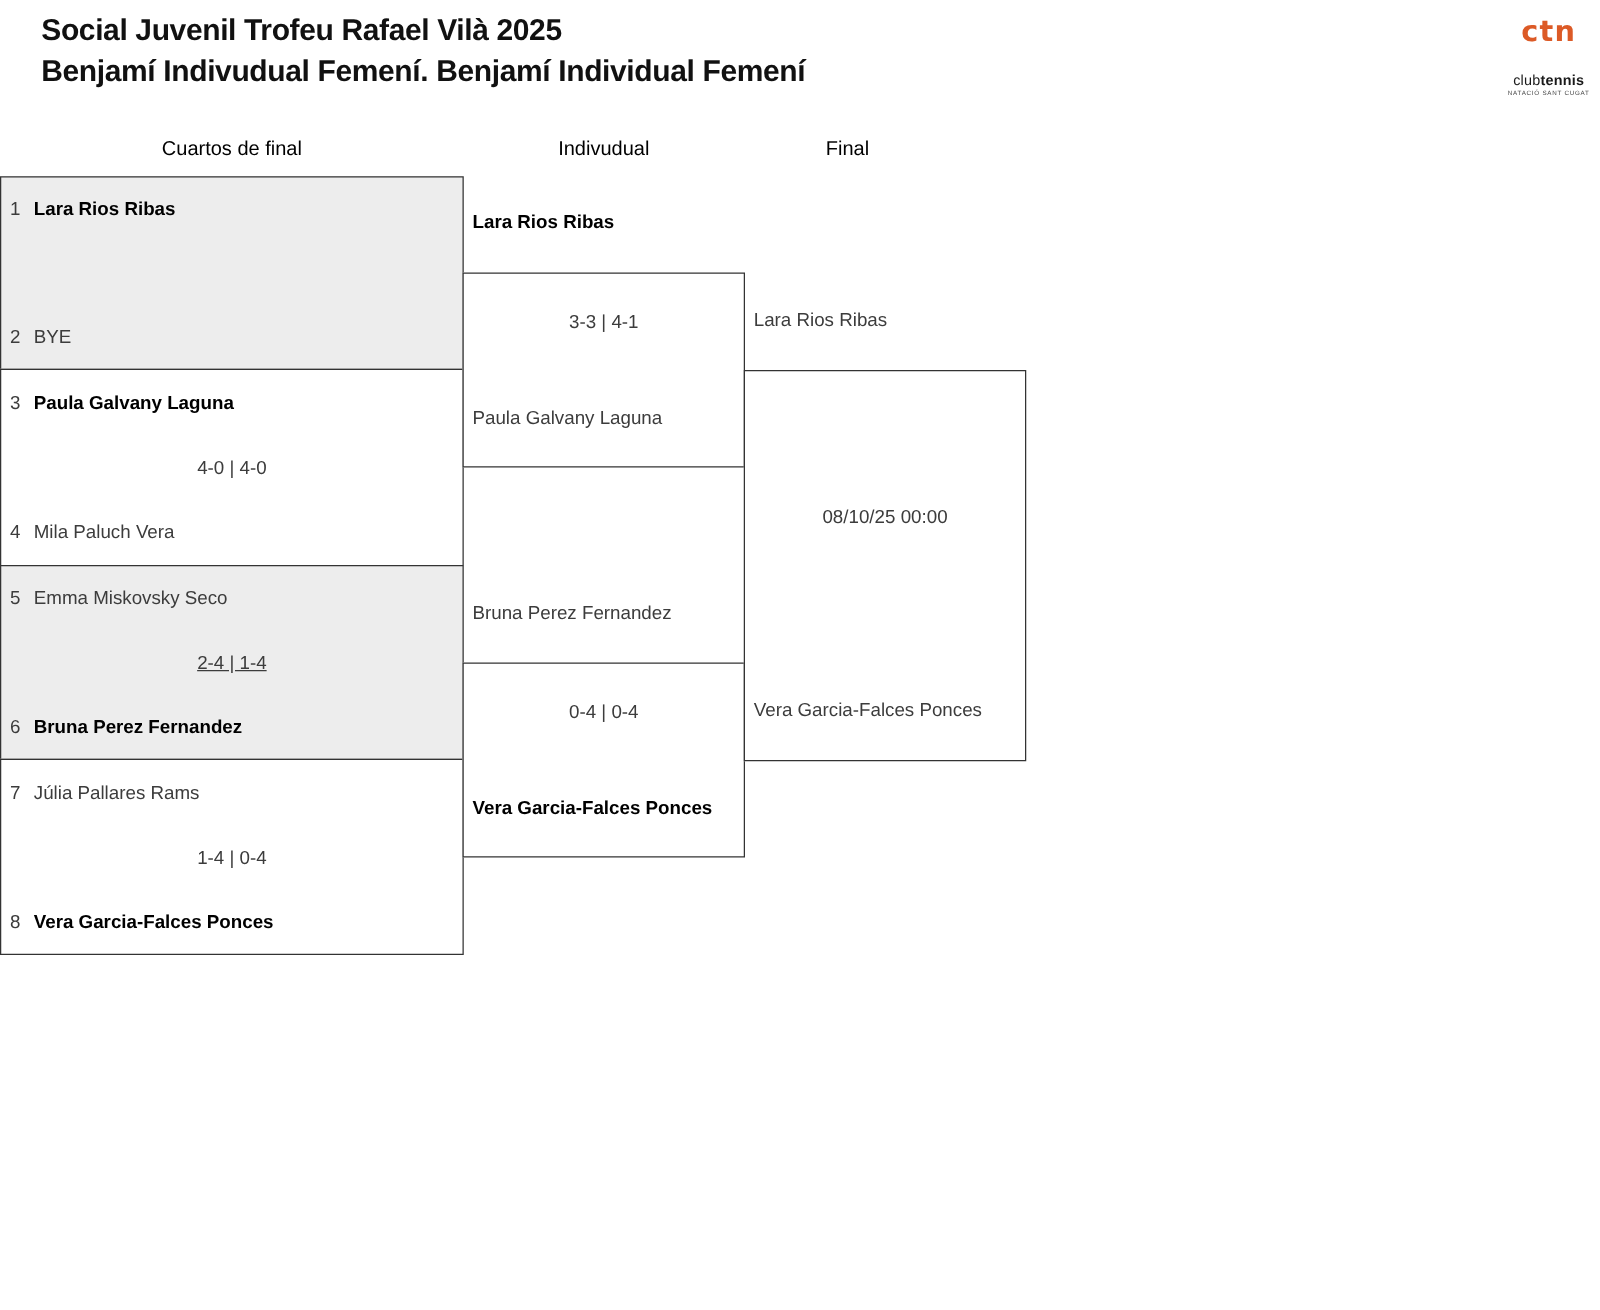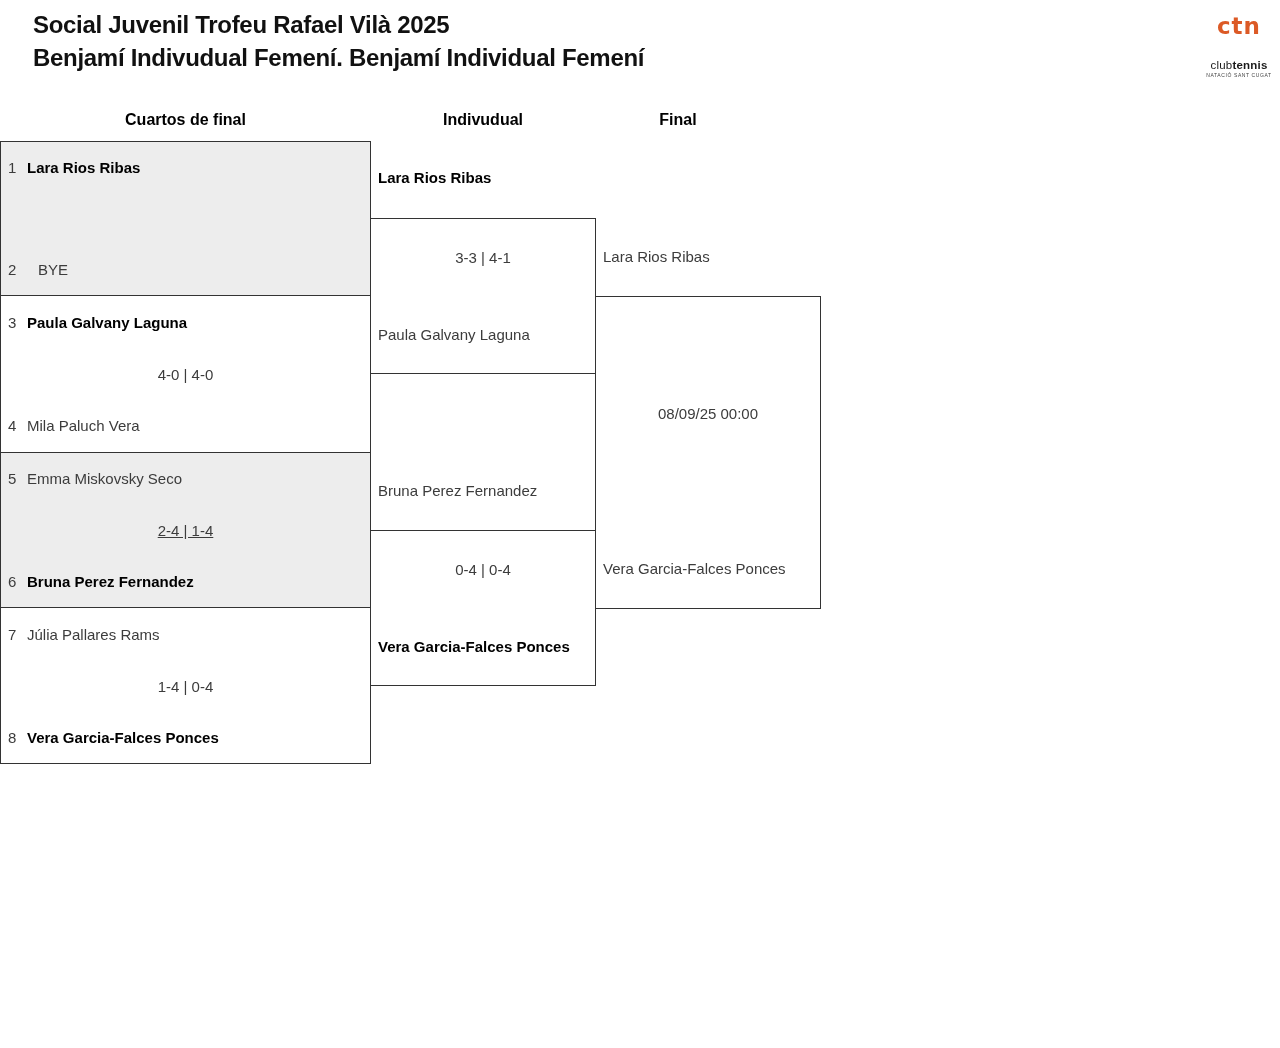--- a/index.html
+++ b/index.html
@@ -61,21 +61,21 @@
     line-height: 7px;
     white-space: nowrap;
   }
 
   
   .round-header {
     position: absolute;
     top: 110px;
     height: 20px;
     font-size: 16px;
-    font-weight: 700;
+    font-weight: 400;
     text-align: center;
     line-height: 20px;
     color: #000;
   }
 
   .match-box {
     position: absolute;
     border: 1px solid #333;
     box-sizing: border-box;
     background: #ffffff;
@@ -114,21 +114,21 @@
 <div class="round-header" style="left:565px; width:226px;">Final</div>
 
 <div class="match-box shaded" style="left:0; top:141px; width:371px; height:155px;"></div>
 <div class="match-box" style="left:0; top:295px; width:371px; height:158px;"></div>
 <div class="match-box shaded" style="left:0; top:452px; width:371px; height:156px;"></div>
 <div class="match-box" style="left:0; top:607px; width:371px; height:157px;"></div>
 
 <div class="seed" style="left:8px; top:158px;">1</div>
 <div class="pname winner" style="left:27px; top:158px;">Lara Rios Ribas</div>
 <div class="seed" style="left:8px; top:260px;">2</div>
-<div class="pname" style="left:38px; top:260px;">BYE</div>
+<div class="pname" style="left:27px; top:260px;">BYE</div>
 
 <div class="seed" style="left:8px; top:313px;">3</div>
 <div class="pname winner" style="left:27px; top:313px;">Paula Galvany Laguna</div>
 <div class="score" style="left:0; width:371px; top:365px;">4-0 | 4-0</div>
 <div class="seed" style="left:8px; top:416px;">4</div>
 <div class="pname" style="left:27px; top:416px;">Mila Paluch Vera</div>
 
 <div class="seed" style="left:8px; top:469px;">5</div>
 <div class="pname" style="left:27px; top:469px;">Emma Miskovsky Seco</div>
 <div class="score" style="left:0; width:371px; top:521px;text-decoration:underline;">2-4 | 1-4</div>
@@ -148,14 +148,14 @@
 <div class="score" style="left:370px; width:226px; top:248px;">3-3 | 4-1</div>
 <div class="pname" style="left:378px; top:325px;">Paula Galvany Laguna</div>
 
 <div class="pname" style="left:378px; top:481px;">Bruna Perez Fernandez</div>
 <div class="score" style="left:370px; width:226px; top:560px;">0-4 | 0-4</div>
 <div class="pname winner" style="left:378px; top:637px;">Vera Garcia-Falces Ponces</div>
 
 <div class="match-box" style="left:595px; top:296px; width:226px; height:313px;"></div>
 
 <div class="pname" style="left:603px; top:247px;">Lara Rios Ribas</div>
-<div class="mdate" style="left:595px; width:226px; top:404px;">08/09/25 00:00</div>
+<div class="mdate" style="left:595px; width:226px; top:404px;">08/10/25 00:00</div>
 <div class="pname" style="left:603px; top:559px;">Vera Garcia-Falces Ponces</div>
 
 </body></html>

